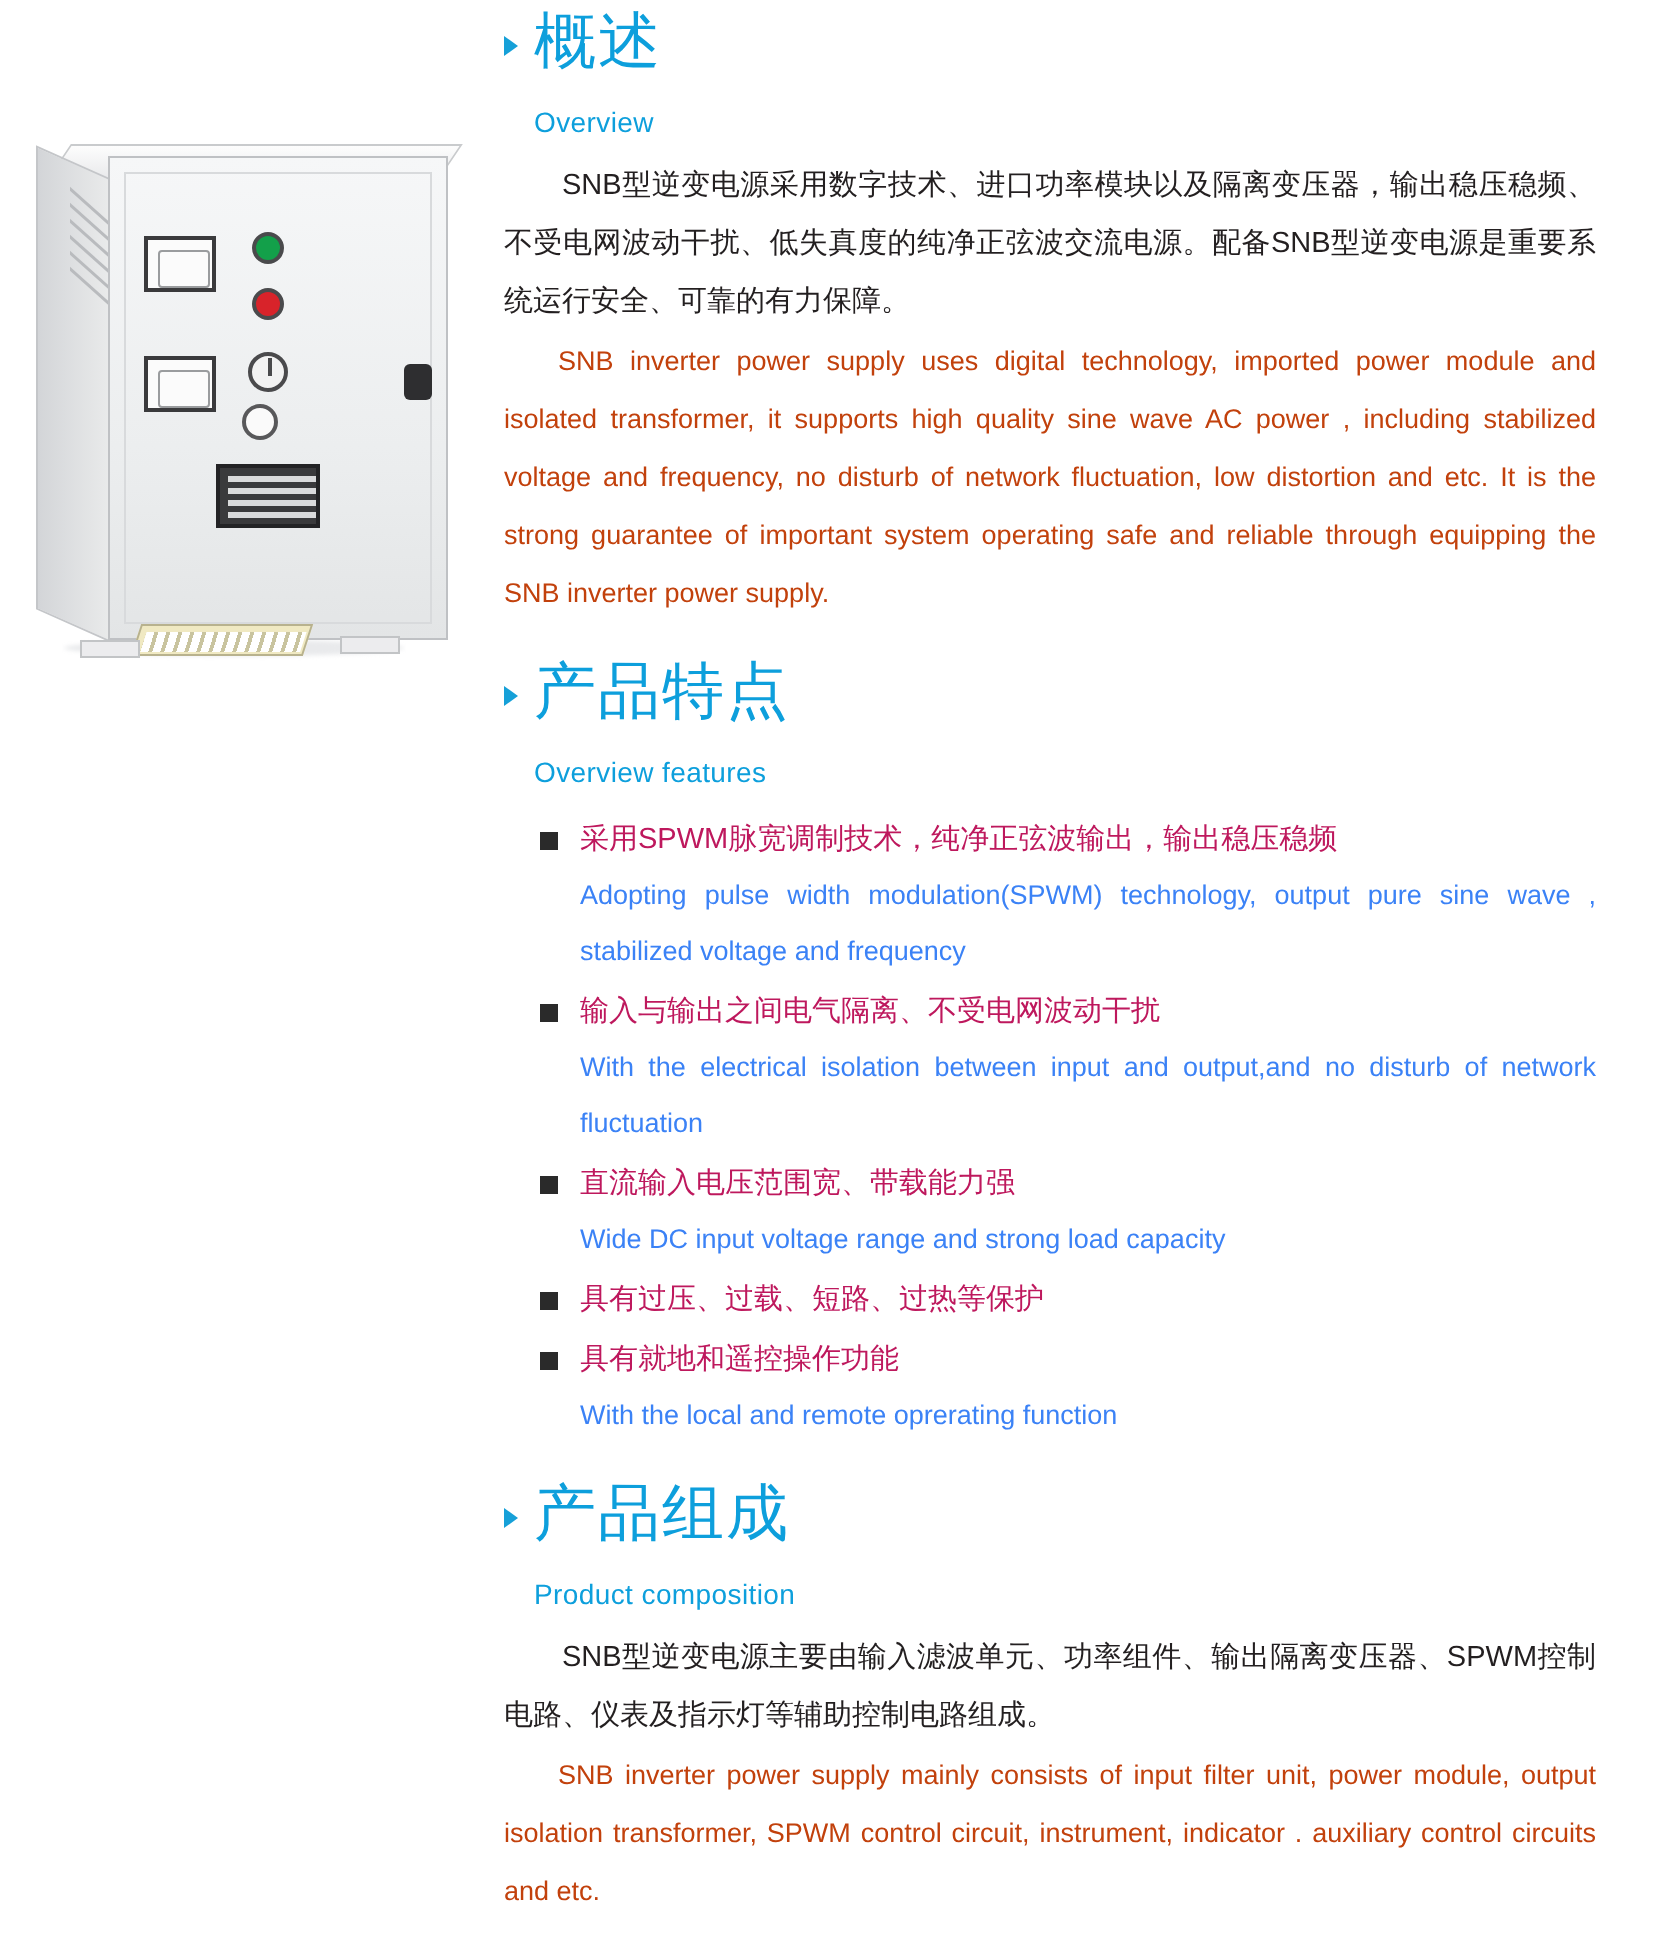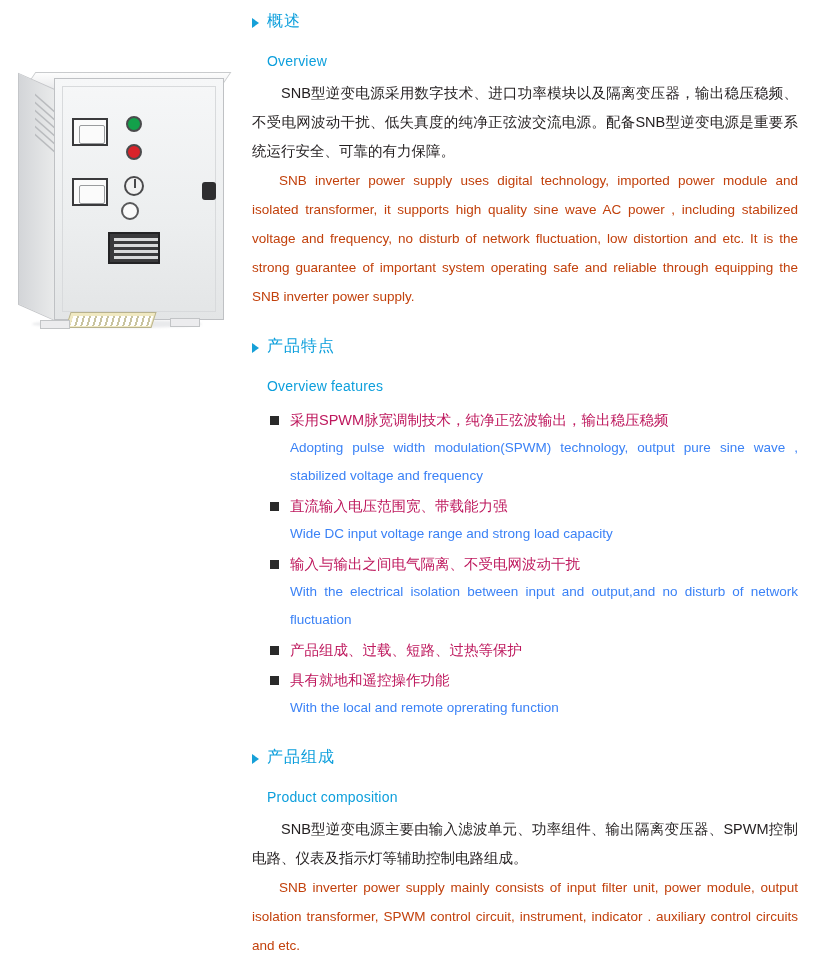--- a/index.html
+++ b/index.html
@@ -188,21 +188,21 @@
     width: 0; height: 0;
     border-left: 7px solid #16a0d8;
     border-top: 5px solid transparent;
     border-bottom: 5px solid transparent;
     margin-top: 12px;
     margin-right: 8px;
     flex: 0 0 auto;
   }
   .head-texts { flex: 1 1 auto; }
   .h-cn {
-    font-size: 16px;
+    font-size: 31px;
     line-height: 30px;
     color: #0d9fdc;
     letter-spacing: 1px;
     font-weight: normal;
   }
   .h-en {
     font-size: 14px;
     line-height: 20px;
     color: #0d9fdc;
     margin-top: 15px;
@@ -311,35 +311,35 @@
       <li class="feat">
         <div class="feat-cn">
           <span class="sq"></span>
           <span>采用SPWM脉宽调制技术，纯净正弦波输出，输出稳压稳频</span>
         </div>
         <div class="feat-en">Adopting pulse width modulation(SPWM) technology, output pure sine wave , stabilized voltage and frequency</div>
       </li>
       <li class="feat">
         <div class="feat-cn">
           <span class="sq"></span>
+          <span>输入与输出之间电气隔离、不受电网波动干扰</span>
+        </div>
+        <div class="feat-en">With the electrical isolation between input and output,and no disturb of network fluctuation</div>
+      </li>
+      <li class="feat">
+        <div class="feat-cn">
+          <span class="sq"></span>
           <span>直流输入电压范围宽、带载能力强</span>
         </div>
         <div class="feat-en">Wide DC input voltage range and strong load capacity</div>
       </li>
       <li class="feat">
         <div class="feat-cn">
           <span class="sq"></span>
-          <span>输入与输出之间电气隔离、不受电网波动干扰</span>
-        </div>
-        <div class="feat-en">With the electrical isolation between input and output,and no disturb of network fluctuation</div>
-      </li>
-      <li class="feat">
-        <div class="feat-cn">
-          <span class="sq"></span>
-          <span>产品组成、过载、短路、过热等保护</span>
+          <span>具有过压、过载、短路、过热等保护</span>
         </div>
       </li>
       <li class="feat">
         <div class="feat-cn">
           <span class="sq"></span>
           <span>具有就地和遥控操作功能</span>
         </div>
         <div class="feat-en">With the local and remote oprerating function</div>
       </li>
     </ul>

